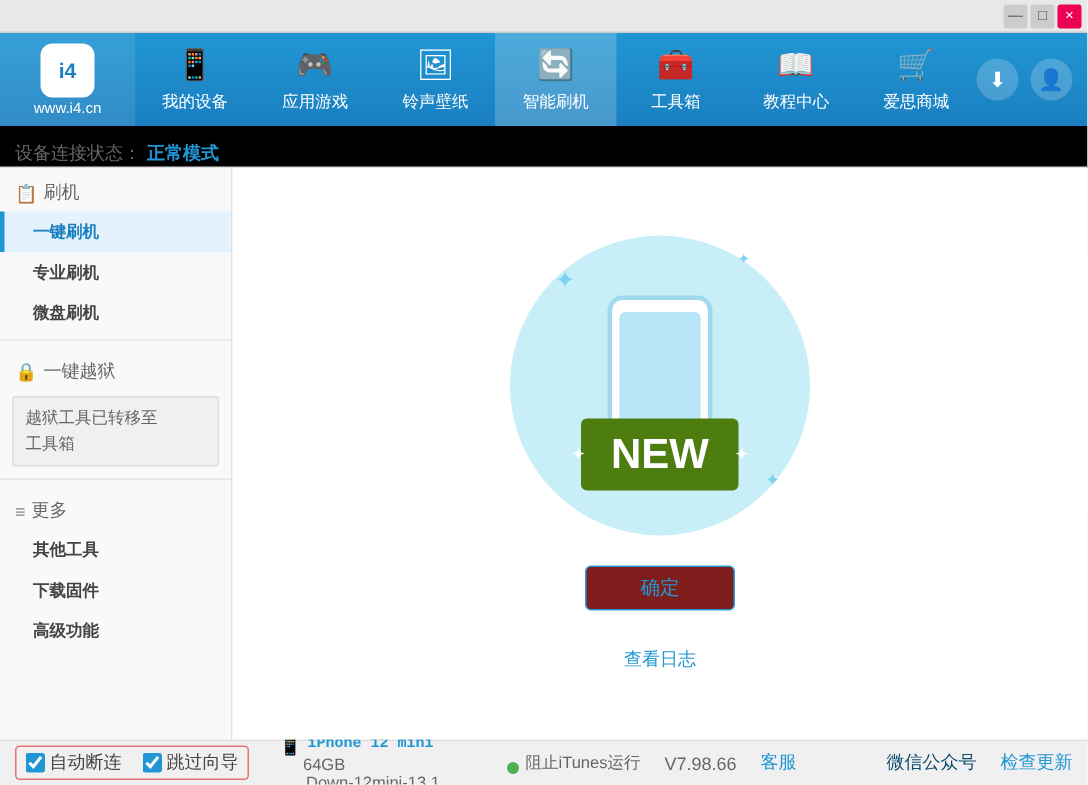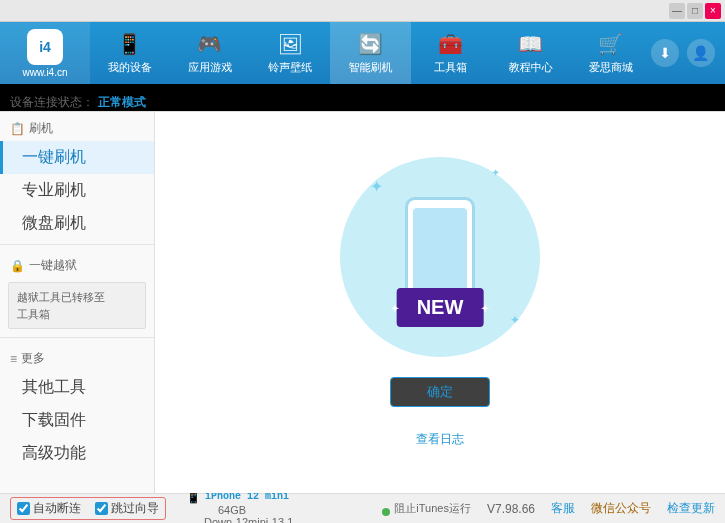--- a/index.html
+++ b/index.html
@@ -120,21 +120,22 @@
       align-items: center;
       padding: 8px 10px 4px 10px;
       color: #666;
       font-size: 12px;
     }
     .sidebar-section-header .icon { margin-right: 4px; color: #888; }
     .sidebar-item {
       padding: 6px 10px 6px 22px;
       color: #444;
       cursor: pointer;
-      font-size: 16px;
+      font-size: 11px;
+      font-weight: bold;
     }
     .sidebar-item.active {
       background: #e3f2fd;
       color: #1a7fc0;
       border-left: 3px solid #2196d4;
       padding-left: 19px;
     }
     .sidebar-divider {
       height: 1px;
       background: #e5e5e5;
@@ -206,23 +207,23 @@
     }
     
     .new-ribbon {
       position: absolute;
       bottom: 30px;
       left: 50%;
       transform: translateX(-50%);
       z-index: 5;
     }
     .new-badge {
-      background: #4c1d95;
+      background: #4d7c0f;
       color: white;
-      font-size: 20px;
+      font-size: 28px;
       font-weight: bold;
       padding: 8px 20px;
       border-radius: 4px;
       position: relative;
       display: inline-block;
     }
     .new-badge::before {
       content: '✦';
       position: absolute;
       left: -6px;
@@ -249,21 +250,21 @@
 
     .success-text {
       font-size: 18px;
       color: #333;
       margin-bottom: 16px;
       font-weight: normal;
     }
     .confirm-btn {
       width: 100px;
       height: 30px;
-      background: #404040;
+      background: #7f1d1d;
       border: 1px solid #2196d4;
       border-radius: 4px;
       color: #2196d4;
       cursor: pointer;
       font-size: 13px;
       margin-bottom: 24px;
     }
     .detail-link {
       color: #2196d4;
       font-size: 12px;
@@ -464,27 +465,27 @@
       <label class="checkbox-item">
         <input type="checkbox" checked="" style="">
         <span>跳过向导</span>
       </label>
     </div>
     <div class="device-info" style="margin-left:10px;">
       <span style="display:flex;align-items:center;gap:4px;">
         <span style="color:#2196d4;">📱</span>
         <strong style="color:#2196d4;font-size:10px;font-family:Liberation Mono, monospace;">iPhone 12 mini</strong>
       </span>
-      <span style="color:#666;font-size:11px;margin-left:32px;">64GB</span>
+      <span style="color:#666;font-size:11px;margin-left:16px;">64GB</span>
       <span style="color:#666;font-size:11px;margin-left:18px;">Down-12mini-13,1</span>
     </div>
   </div>
   <div class="status-footer-right">
     <div class="itunes-indicator">
       <div class="dot-running"></div>
       <span>阻止iTunes运行</span>
     </div>
     <span>V7.98.66</span>
     <a style="color:#2196d4;cursor:pointer;text-decoration:none;">客服</a>
-    <a style="color:#a16207;cursor:pointer;text-decoration:none;">微信公众号</a>
+    <a style="color:#0c4a6e;cursor:pointer;text-decoration:none;margin-left:44px;">微信公众号</a>
     <a style="color:#2196d4;cursor:pointer;text-decoration:none;">检查更新</a>
   </div>
 </div>
 
 </body></html>

